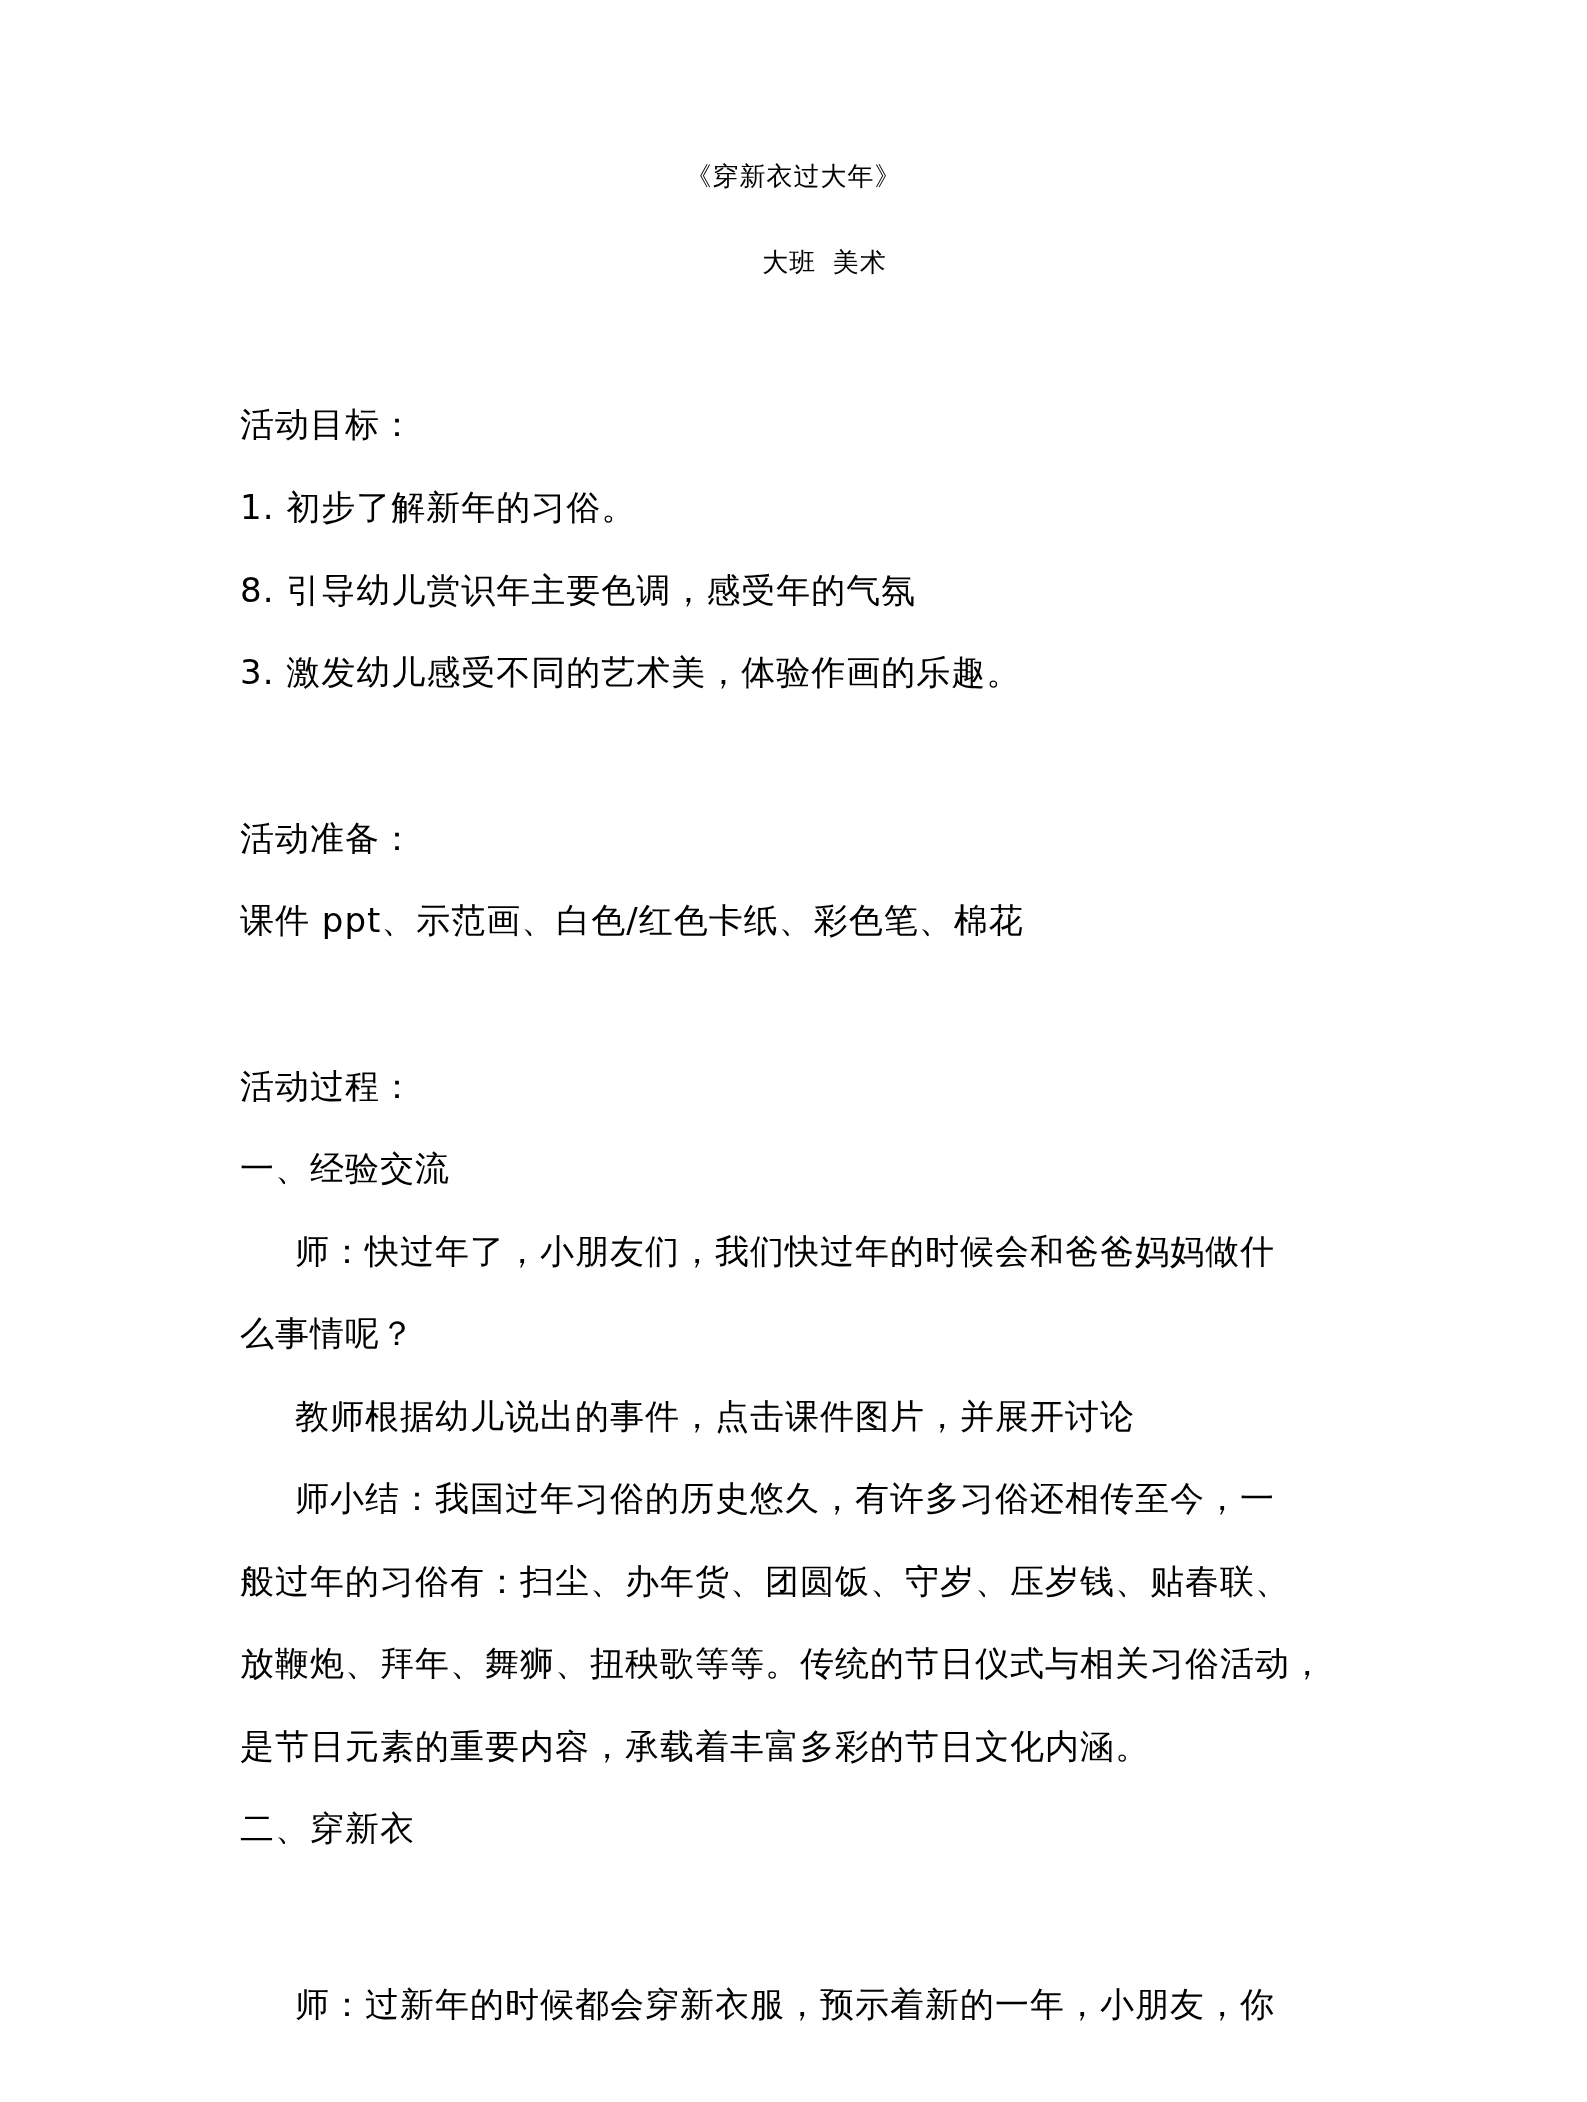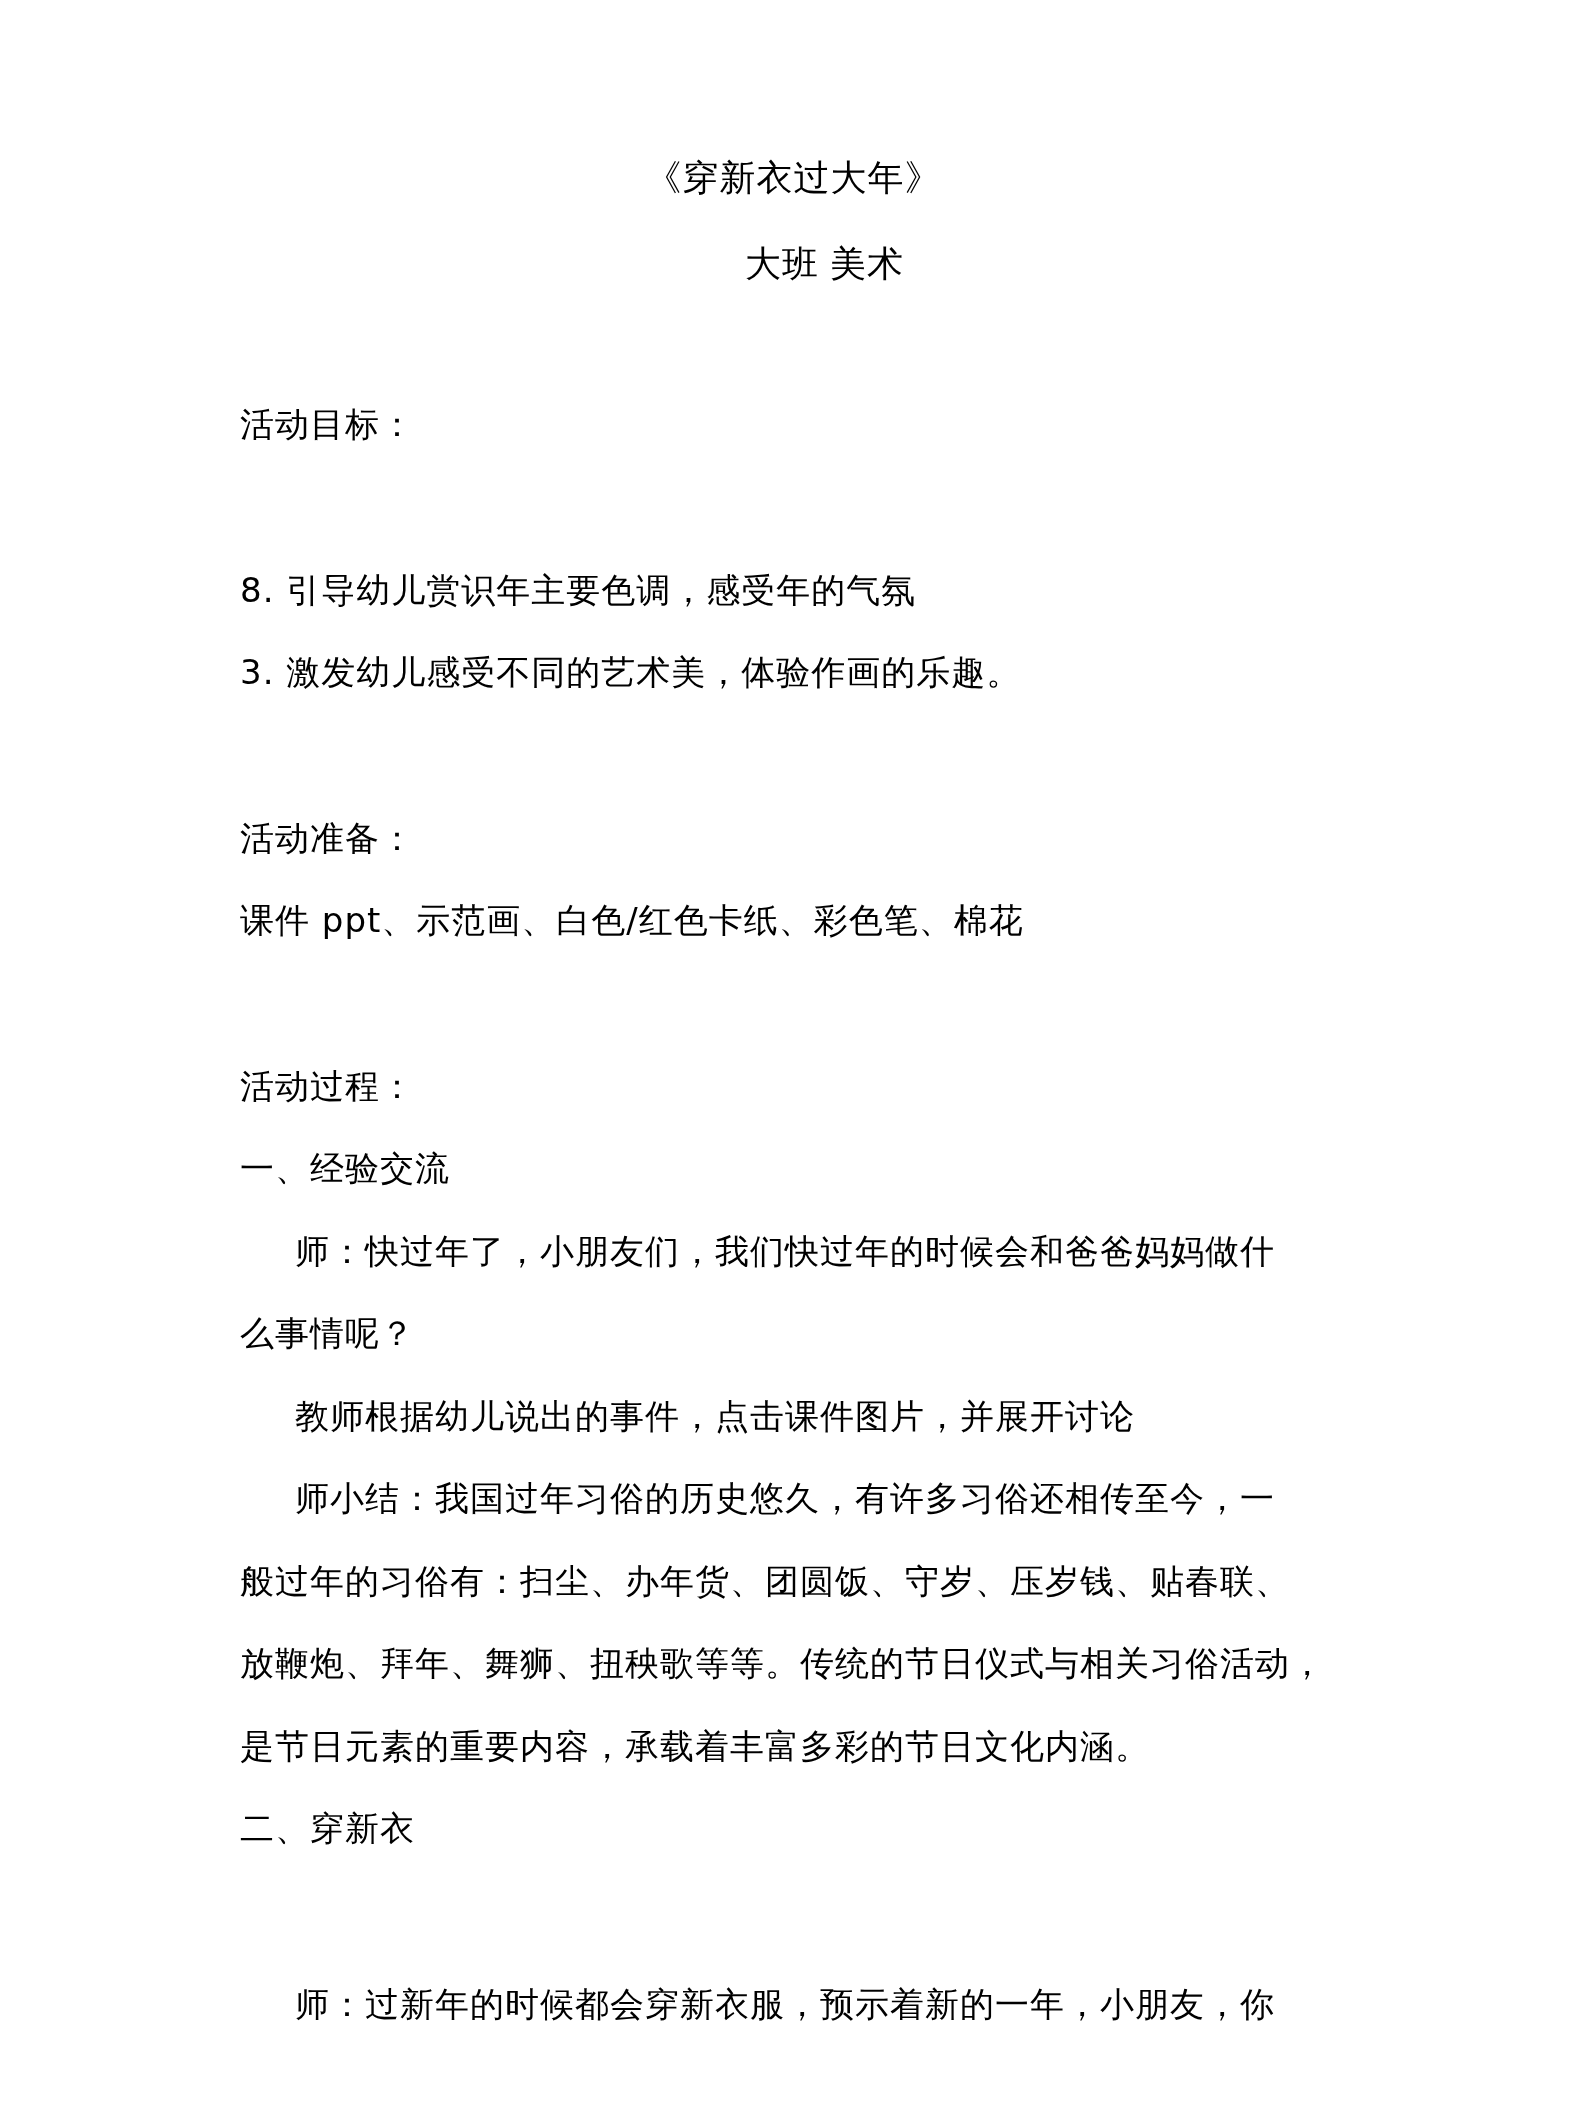--- a/index.html
+++ b/index.html
@@ -1,31 +1,32 @@
 <!DOCTYPE html>
 <html><head>
 <meta charset="utf-8">
 <style>
   html, body { margin: 0; padding: 0; background: #ffffff; }
   body { width: 1587px; height: 2102px; position: relative; overflow: hidden;
          font-family: "DejaVu Sans", "Liberation Sans", sans-serif; color: #000; }
   .page { position: absolute; left: 0; top: 0; width: 1587px; height: 2102px; background: #fff; }
   .line { position: absolute; left: 240px; font-size: 34px; line-height: 40px; white-space: nowrap; letter-spacing: 1px; }
   .center { left: 0; width: 1587px; text-align: center; }
-  .title { font-family: Liberation Sans, sans-serif; font-size: 36px; }
+  .title { font-family: Liberation Mono, monospace; font-size: 26px; }
   .indent { left: 295px; }
 </style>
 </head>
 <body>
 
 <div class="page">
   <div class="line center title" style="top:158px;">《穿新衣过大年》</div>
   <div class="line center title" style="top:244px;padding-left:31px;">大班  美术</div>
 
   <div class="line" style="top:404px;text-align:right;">活动目标：</div>
+  <div class="line" style="top:487px;">1. 初步了解新年的习俗。</div>
   <div class="line" style="top:570px;">8. 引导幼儿赏识年主要色调，感受年的气氛</div>
   <div class="line" style="top:652px;">3. 激发幼儿感受不同的艺术美，体验作画的乐趣。</div>
 
   <div class="line" style="top:818px;">活动准备：</div>
   <div class="line" style="top:900px;">课件 ppt、示范画、白色/红色卡纸、彩色笔、棉花</div>
 
   <div class="line" style="top:1066px;">活动过程：</div>
   <div class="line" style="top:1148px;">一、经验交流</div>
   <div class="line indent" style="top:1231px;">师：快过年了，小朋友们，我们快过年的时候会和爸爸妈妈做什</div>
   <div class="line" style="top:1313px;">么事情呢？</div>

